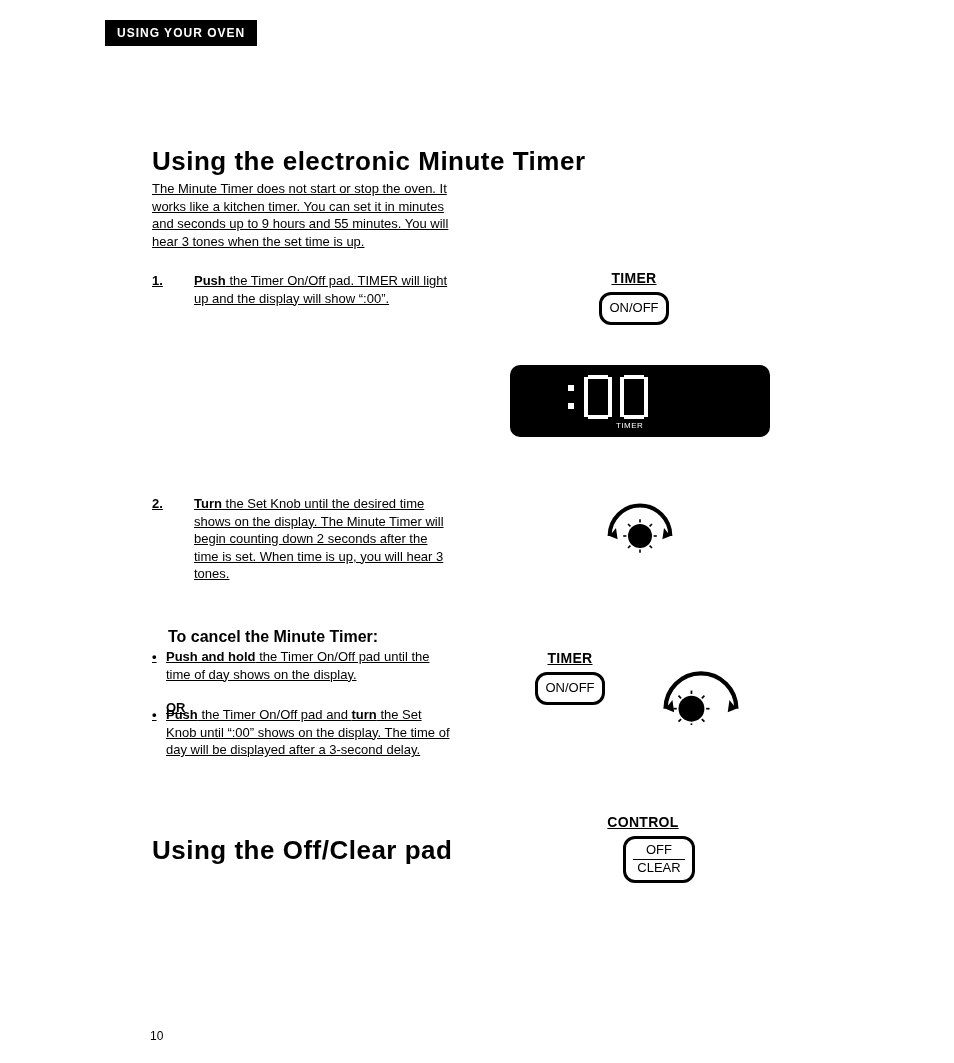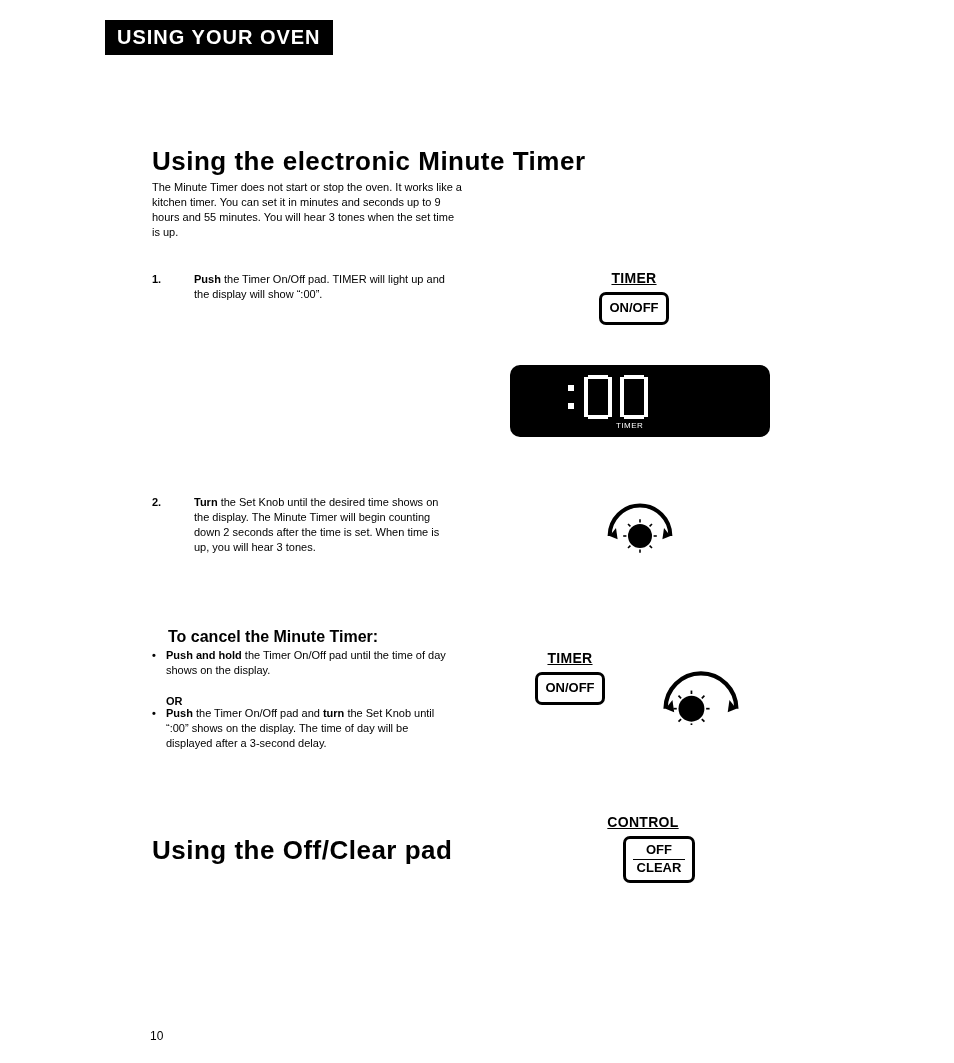--- a/index.html
+++ b/index.html
@@ -17,21 +17,21 @@
     width: 954px;
     height: 1063px;
   }
   .chapter-tab {
     position: absolute;
     top: 20px;
     left: 105px;
     background: #000;
     color: #fff;
     font-weight: bold;
-    font-size: 20px;
+    font-size: 12px;
     letter-spacing: 1px;
     padding: 6px 12px;
   }
   .heading1 {
     position: absolute;
     font-weight: 800;
     font-size: 26px;
     letter-spacing: 0.5px;
   }
   .heading-timer {
@@ -46,23 +46,24 @@
     position: absolute;
     font-weight: 800;
     font-size: 16px;
   }
   .sub-cancel {
     top: 628px;
     left: 168px;
   }
   .body {
     position: absolute;
-    font-size: 11px;
+    font-size: 13px;
     line-height: 1.35;
     width: 310px;
+    text-decoration: underline;
   }
   .intro-timer { top: 180px; left: 152px; }
   .step1 { top: 272px; left: 152px; width: 300px;}
   .step2 { top: 495px; left: 152px; width: 300px;}
   .cancel-b1 { top: 648px; left: 152px; width:300px;}
   .cancel-b2 { top: 706px; left: 152px; width:300px;}
   .offclear-body { top: 868px; left: 152px; width:300px;}
   .bold { font-weight: bold; }
   .li {
     display: flex;
@@ -107,23 +108,23 @@
   }
   .lbl-under {
     font-weight: bold;
     font-size: 14px;
     text-decoration: underline;
     letter-spacing: 0.3px;
   }
   .pad {
     margin: 6px auto 0 auto;
     border: 3px solid #000;
-    border-radius: 7px;
+    border-radius: 12px;
     padding: 6px 6px;
-    font-weight: bold;
+    font-weight: normal;
     font-size: 13px;
     text-align: center;
     display: inline-block;
     min-width: 52px;
     line-height: 1.15;
   }
   .pad-offclear {
     padding: 4px 7px;
     margin-left: 25px;
   }

